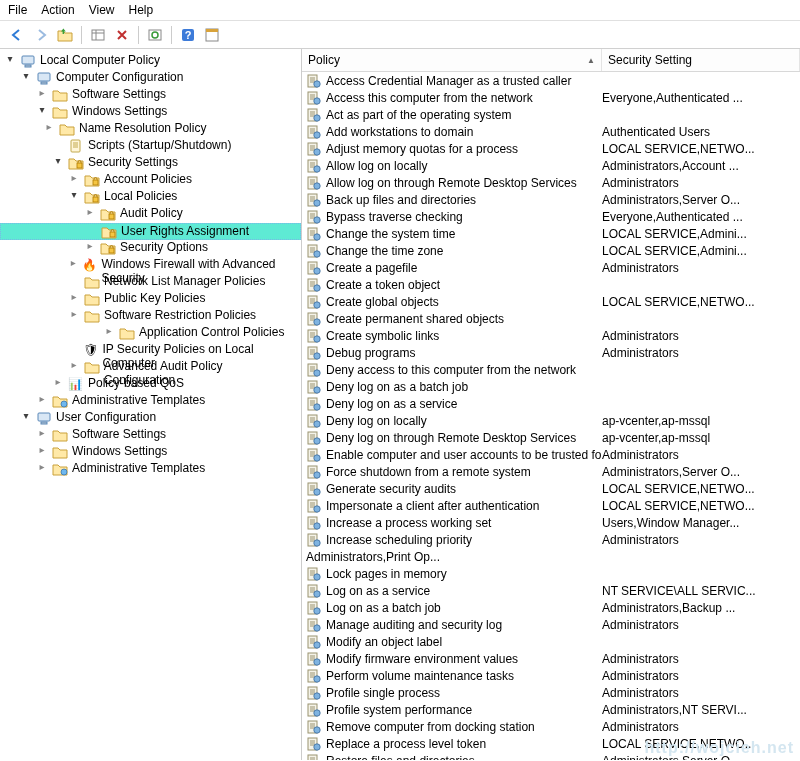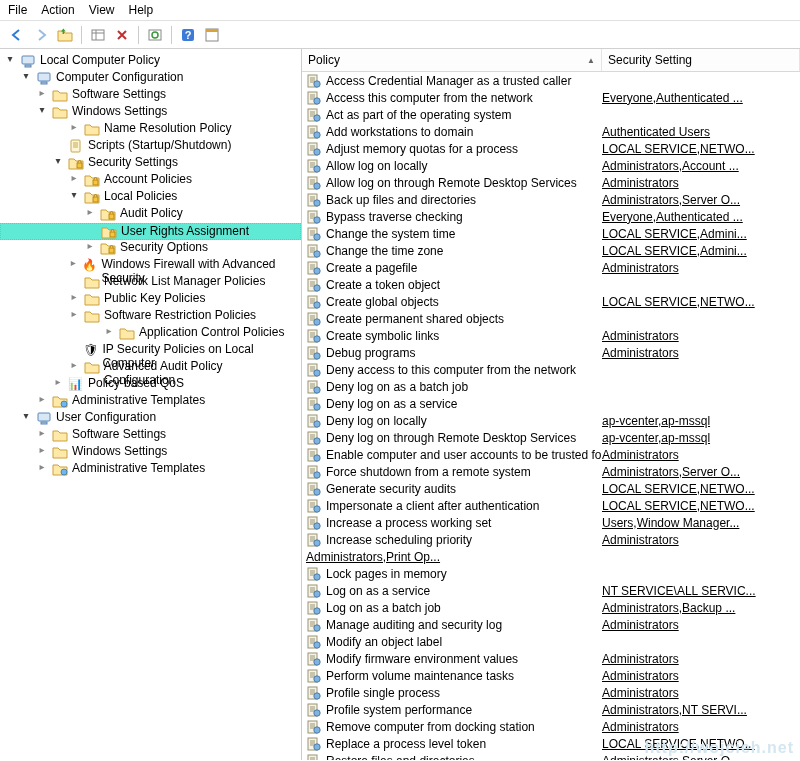--- a/index.html
+++ b/index.html
@@ -82,21 +82,20 @@
   }
   .row .pcell {
     width: 296px;
     display:flex; align-items:center; gap:4px;
     white-space: nowrap; overflow:hidden; text-overflow:ellipsis;
   }
   .row .scell {
     flex:1;
     white-space: nowrap; overflow:hidden; text-overflow:ellipsis;
     padding-right: 8px;
-    text-decoration: underline;
   }
   .node {
     display:flex; align-items:flex-start;
     height: 17px;
     gap: 4px;
     padding-right: 6px;
   }
   .node.selected {
     background: #5eead4;
     border: 1px dotted #7ab5e8;
@@ -246,21 +245,21 @@
   </div>
         <div class="node" style="padding-left:36px">
     <span class="exp open"></span>
     <span class="ic">
             <svg width="16" height="16">
               <use href="#svg-folder"></use>
             </svg>
           </span>
     <span>Windows Settings</span>
   </div>
-        <div class="node" style="padding-left:68px">
+        <div class="node" style="padding-left:43px">
     <span class="exp closed"></span>
     <span class="ic">
             <svg width="16" height="16">
               <use href="#svg-folder"></use>
             </svg>
           </span>
     <span>Name Resolution Policy</span>
   </div>
         <div class="node" style="padding-left:52px">
     <span class="exp none"></span>

